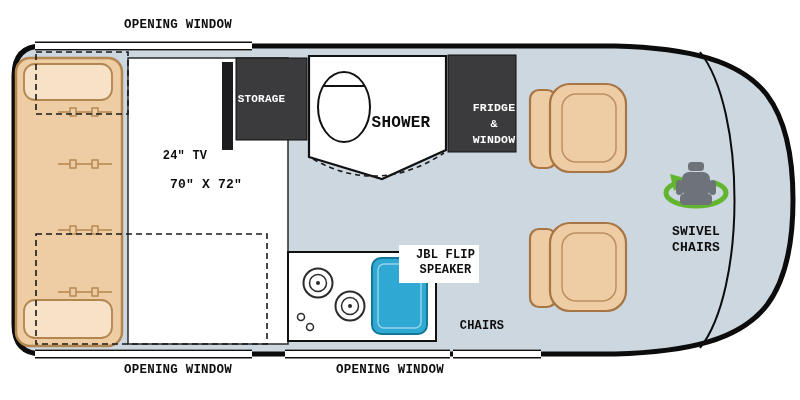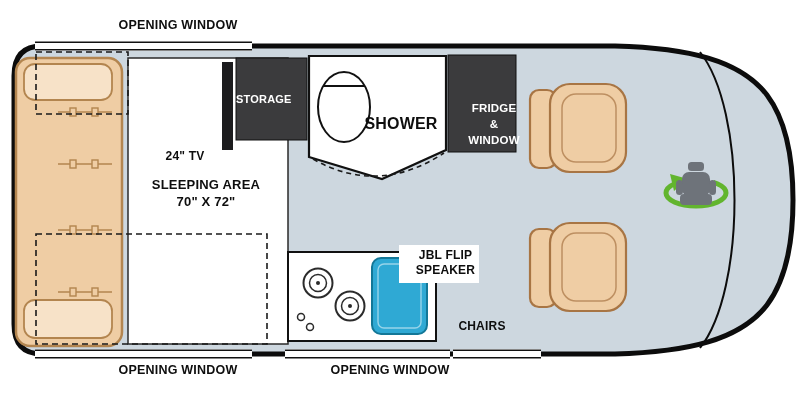--- a/index.html
+++ b/index.html
@@ -1,17 +1,17 @@
 <!DOCTYPE html>
 <html style="--interior: #cdd7df; --bed: #efcda4; --pillow: #f7e2c8; --bed_stroke: #b3854f; --seat_stroke: #a87544; --cabinet: #3b3b3d; --sink: #2fa9d4; --green: #62b52e; --chair: #6e737a;"><head>
 <meta charset="utf-8">
 <style>
   html,body{margin:0;padding:0;background:#ffffff;}
   .canvas{position:relative;width:800px;height:400px;background:#ffffff;overflow:hidden;
-          font-family:Liberation Sans, sans-serif;}
+          font-family:Liberation Mono, monospace;}
   .canvas svg{position:absolute;left:0;top:0;}
   .lbl{position:absolute;font-weight:bold;font-size:12.5px;line-height:1.2;color:#0e0e0e;
        text-align:center;letter-spacing:.2px;white-space:nowrap;}
   .lbl .ln{display:block;}
   .white{color:#ffffff;}
   
   .body-fill{fill:var(--interior,#cdd7df);stroke:#0c0c0c;stroke-width:5;}
   .thinline{stroke:#0c0c0c;stroke-width:2;fill:none;}
   .win-gap{fill:#ffffff;}
   .win-line{stroke:#111111;stroke-width:1.6;}
@@ -169,25 +169,28 @@
 
   <div class="lbl" style="left:362px;top:114px;width:78px;font-size:16px">SHOWER</div>
 
   <div class="lbl white" style="left:448px;top:100px;width:92px;font-size:11.5px;line-height:16px">
     <span class="ln">FRIDGE</span>
     <span class="ln">&amp;</span>
     <span class="ln">WINDOW</span>
   </div>
 
   <div class="lbl" style="left:128px;top:176px;width:156px;font-size:13px;line-height:17px">
-    <span class="ln">SLEEPING AREA</span>
     <span class="ln">70" X 72"</span>
   </div>
 
   <div class="lbl" style="left:399px;top:248px;width:93px;font-size:12px;line-height:15px">
     <span class="ln">JBL FLIP</span>
     <span class="ln">SPEAKER</span>
   </div>
 
   <div class="lbl" style="left:452px;top:319px;width:60px;font-size:12px">CHAIRS</div>
 
+  <div class="lbl" style="left:659px;top:224px;width:74px;font-size:13px;line-height:16px">
+    <span class="ln">SWIVEL</span>
+    <span class="ln">CHAIRS</span>
+  </div>
 
 </div>
 
 </body></html>

